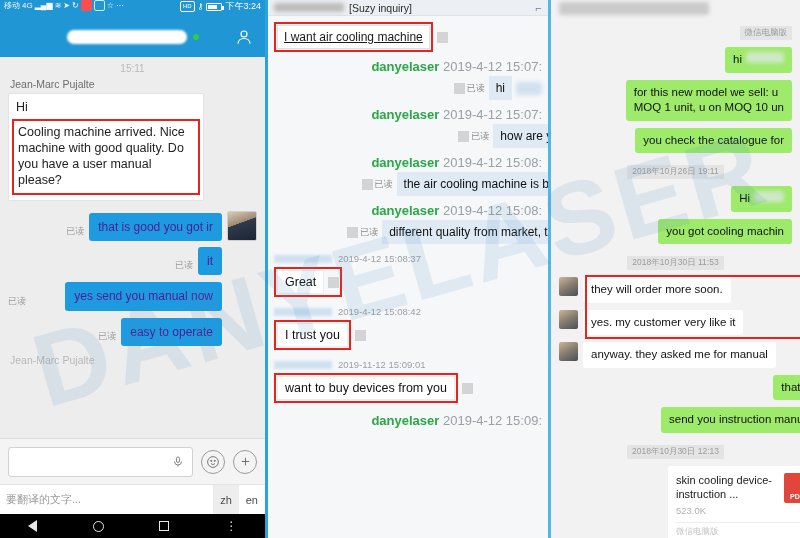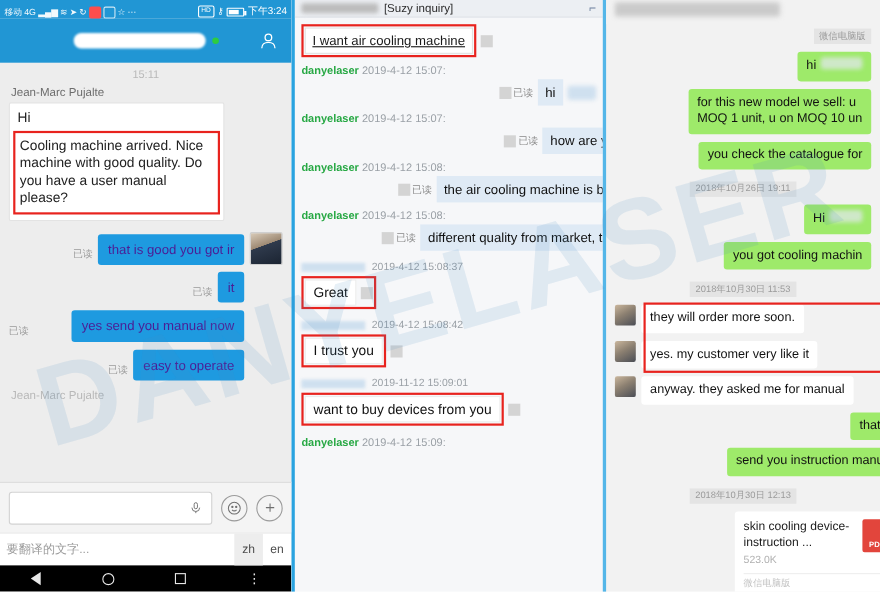--- a/index.html
+++ b/index.html
@@ -12,21 +12,21 @@
   }
   .composite { position: relative; width: 800px; height: 538px; display: flex; }
 
   
   .panel-mobile {
     width: 265px; height: 538px; position: relative;
     background: #ededed; overflow: hidden; flex: 0 0 265px;
   }
   .statusbar {
     height: 17px; background: #2196d4; color: #fff;
-    display: flex; align-items: flex-end; justify-content: space-between;
+    display: flex; align-items: flex-start; justify-content: space-between;
     padding: 0 4px; font-size: 9px; position: relative; z-index: 5;
   }
   .sb-left { display: flex; align-items: center; gap: 2px; }
   .sb-right { display: flex; align-items: center; gap: 3px; font-size: 9px; }
   .sb-ico { font-size: 8px; opacity: .95; line-height: 1; }
   .sb-box { background: #ff4d4d; width: 11px; height: 11px; border-radius: 2px;
             display: inline-block; }
   .sb-box2 { background: #2196d4; border: 1px solid #cfe8f5; width: 11px; height: 11px;
              border-radius: 2px; display: inline-block; }
   .sb-hd { border: 1px solid #fff; border-radius: 2px; font-size: 6px; padding: 0 2px; line-height: 9px; }
@@ -118,21 +118,21 @@
     border-left: 3px solid #2aa3e0; overflow: hidden; flex: 0 0 283px;
   }
   .d-header {
     height: 16px; background: #eceff3; display: flex; align-items: center;
     font-size: 10.5px; color: #2b2b2b; padding: 0 6px; gap: 5px;
     border-bottom: 1px solid #dfe3e8;
   }
   .d-name-blur { width: 70px; height: 9px; background: #bcbcbc; filter: blur(2px); border-radius: 2px;}
   .d-corner { margin-left: auto; color: #6f82a0; font-size: 11px; }
   .d-body { padding: 6px 6px 0 6px; position: relative; }
-  .d-meta { font-size: 10px; color: #9aa0a6; margin: 7px 0 2px; }
+  .d-meta { font-size: 13px; color: #9aa0a6; text-align: right; margin: 7px 0 2px; }
   .d-meta .usr { color: #27a844; font-weight: bold; }
   .d-in-card {
     background: #fff; border: 1px solid #e1e1e1; padding: 4px 6px;
     font-size: 12px; color: #1a1a1a; display: inline-block; text-decoration: underline;
   }
   .d-row-right { display: flex; justify-content: flex-end; align-items: center; gap: 4px; }
   .d-row-left { display: flex; align-items: center; gap: 4px; }
   .d-bubble-blue {
     background: #dfeaf5; padding: 5px 7px; font-size: 12px; color: #101010;
     white-space: nowrap;

